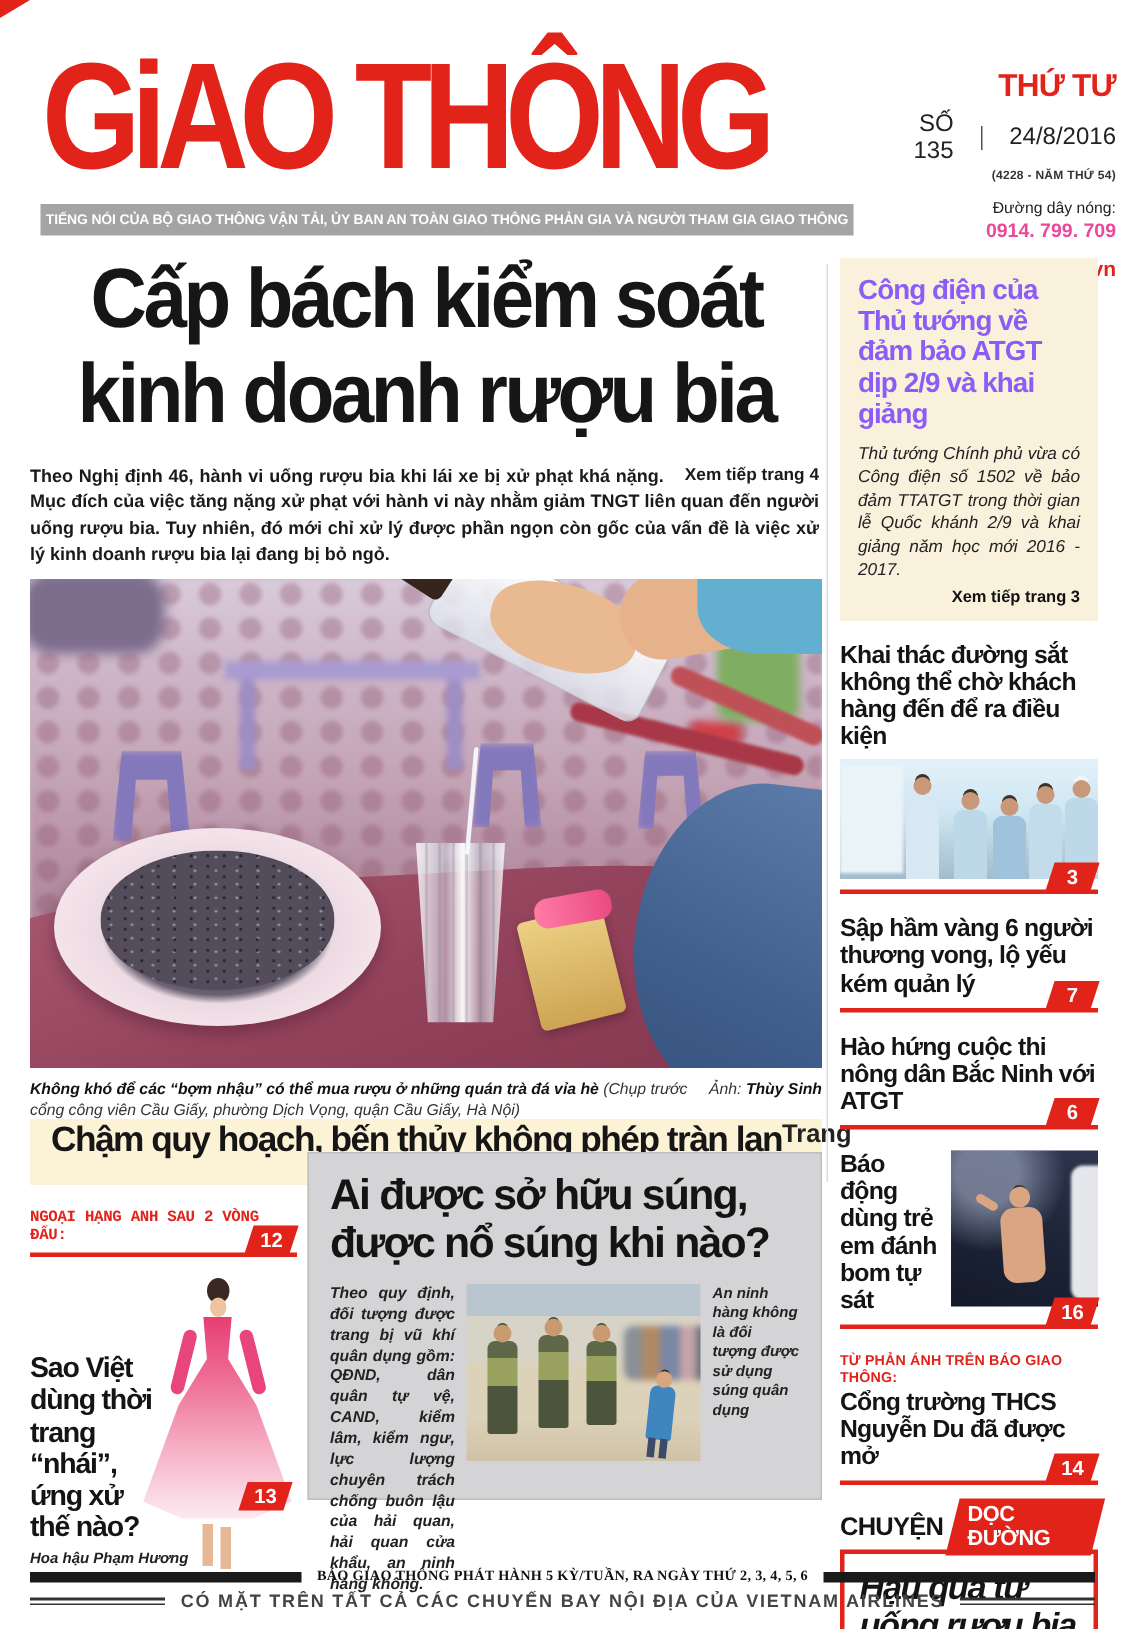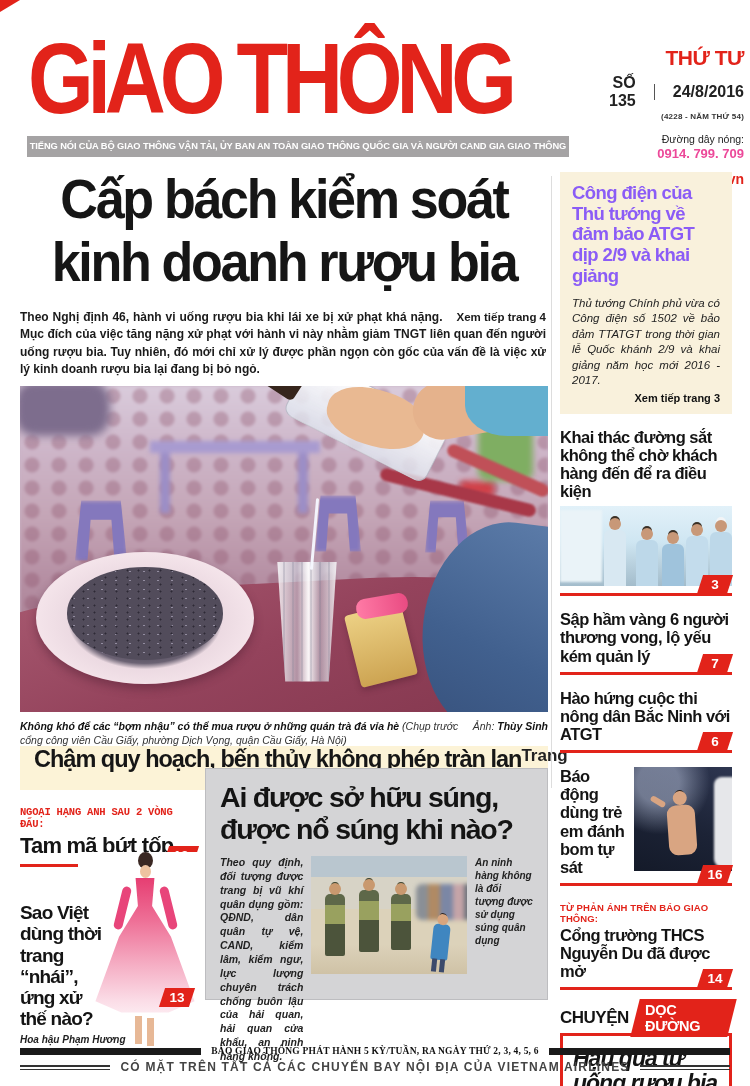--- a/index.html
+++ b/index.html
@@ -6,21 +6,21 @@
   html,body { background:#e9e9e9; }
   body { font-family:"Liberation Sans","DejaVu Sans",sans-serif; }
   .page { position:relative; width:750px; height:1086px; margin:0 auto; background:#fff; overflow:hidden; color:#111;padding-left:12px; }
 
   
   .corner-mark { position:absolute; left:0; top:0; width:20px; height:12px; background:#e2231a; clip-path:polygon(0 0,100% 0,0 100%); }
   .logo { position:absolute; left:28px; top:28px; width:560px; height:108px; color:#e2231a; font-weight:bold; font-size:96px; line-height:1; letter-spacing:-7px; transform:scaleX(.88) scaleY(1.05); transform-origin:0 0; white-space:nowrap; }
   .tagbar { position:absolute; left:27px; top:136px; width:542px; height:21px; background:#a5a3a4; color:#fff; font-weight:bold; font-size:9.3px; letter-spacing:-.1px; line-height:21px; text-align:center; white-space:nowrap; overflow:hidden; }
   .mast-right { position:absolute; left:606px; top:46px; width:138px; text-align:right; }
   .weekday { color:#e2231a; font-weight:bold; font-size:21px; letter-spacing:-.5px; }
-  .issue-line { margin-top:4px; font-weight:bold; font-size:16px; color:#222; display:flex; justify-content:flex-end; align-items:center; gap:18px; }
+  .issue-line { margin-top:4px; font-weight:normal; font-size:16px; color:#222; display:flex; justify-content:flex-end; align-items:center; gap:18px; }
   .issue-sep { display:inline-block; width:2px; height:16px; background:#555; }
   .issue-detail { font-size:8px; font-weight:bold; color:#333; margin-top:2px; letter-spacing:.2px; }
   .hotline-label { margin-top:12px; font-size:10.5px; color:#222; }
   .hotline-number { font-size:13px; font-weight:bold; color:#ec4899; margin-top:1px; }
   .website { margin-top:10px; color:#e2231a; font-weight:bold; font-size:14px; }
 
   
   .main-left { position:absolute; left:20px; top:168px; width:528px; }
   .headline { text-align:center; font-weight:bold; color:#161616; font-size:56px; line-height:1.12; letter-spacing:-2.5px; transform:scaleX(.93); transform-origin:50% 0; }
   .summary { position:relative; margin-top:16px; font-weight:bold; font-size:12px; line-height:1.42; text-align:justify; color:#1a1a1a; padding-right:2px; }
@@ -147,21 +147,21 @@
   .f-dline { flex:1; height:5px; border-top:2px solid #333; border-bottom:1px solid #333; }
   .f-line2 { font-weight:bold; font-size:12px; letter-spacing:1.2px; color:#444; white-space:nowrap; }
 </style>
 </head>
 <body>
 
 <div class="page">
 
   <div class="corner-mark"></div>
   <div class="logo">GiAO THÔNG</div>
-  <div class="tagbar">TIẾNG NÓI CỦA BỘ GIAO THÔNG VẬN TẢI, ỦY BAN AN TOÀN GIAO THÔNG QUỐC GIA VÀ NGƯỜI CAND GIA GIAO THÔNG</div>
+  <div class="tagbar">TIẾNG NÓI CỦA BỘ GIAO THÔNG VẬN TẢI, ỦY BAN AN TOÀN GIAO THÔNG PHẢN GIA VÀ NGƯỜI THAM GIA GIAO THÔNG</div>
   <div class="mast-right">
     <div class="weekday">THỨ TƯ</div>
     <div class="issue-line">
       <span>SỐ 135</span>
       <span class="issue-sep"></span>
       <span>24/8/2016</span>
     </div>
     <div class="issue-detail">(4228 - NĂM THỨ 54)</div>
     <div class="hotline-label">Đường dây nóng:</div>
     <div class="hotline-number">0914. 799. 709</div>
@@ -287,21 +287,20 @@
       </div>
       <div class="cdd-box">
         <div class="cdd-title">Hậu quả từ uống rượu bia tràn lan</div>
 
       </div>
     </div>
   </div>
 
   <div class="bottom-left">
     <div class="bl-kicker">NGOẠI HẠNG ANH SAU 2 VÒNG ĐẤU:</div>
-    <div class="bl-title">Tam mã bứt tốp</div>
     <div class="bl-line redline">
         <span class="pgbadge">
           <i>12</i>
         </span>
       </div>
 
     <div class="ph-model">
       <div class="hair"></div>
       <div class="face"></div>
       <div class="arm-l"></div>

